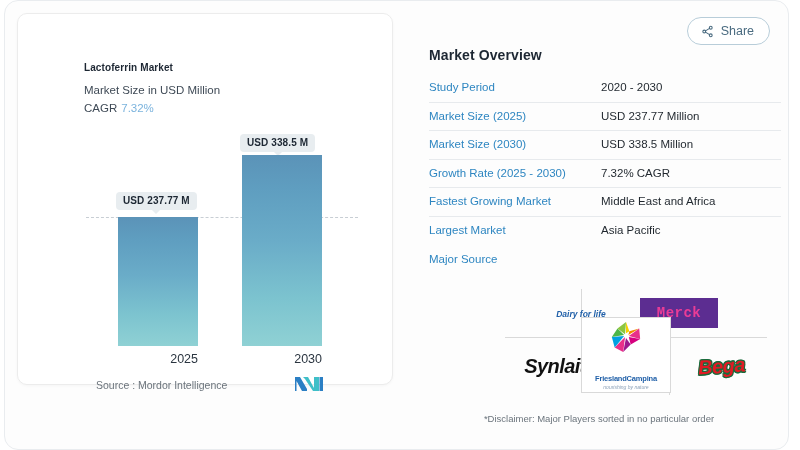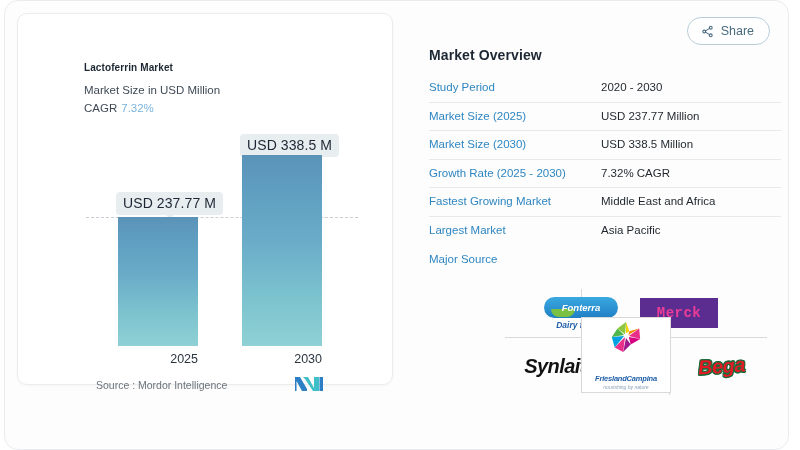--- a/index.html
+++ b/index.html
@@ -60,21 +60,21 @@
     position:absolute;font-size:12.5px;color:#2b3540;text-align:right;width:80px;top:338px;
   }
   .x2025{left:100px;}
   .x2030{left:224px;}
 
   .badge{
     position:absolute;
     background:#e8edf0;
     border-radius:4px;
     padding:3px 7px 4px 7px;
-    font-size:14px;font-weight:400;color:#1d2733;
+    font-size:10px;font-weight:700;color:#1d2733;
     white-space:nowrap;
     letter-spacing:.1px;
   }
   .badge:after{
     content:"";position:absolute;left:50%;margin-left:-4px;bottom:-4px;
     border-left:4px solid transparent;border-right:4px solid transparent;
     border-top:4px solid #e8edf0;
   }
   .badge2025{left:98px;top:178px;}
   .badge2030{left:222px;top:120px;}
@@ -164,21 +164,21 @@
   }
 
   
   .synlait{
     color:#111111;font-size:20px;font-weight:700;font-style:italic;letter-spacing:-.6px;
   }
 
   
   .fc-inner{text-align:center;}
   .fc-star{width:38px;height:34px;margin:0 auto;}
-  .fc-name{color:#1f5fa8;font-size:7.5px;font-weight:700;margin-top:16px;letter-spacing:-.2px;font-style:italic;}
+  .fc-name{color:#1f5fa8;font-size:7.5px;font-weight:700;margin-top:16px;letter-spacing:-.2px;}
   .fc-tag{color:#8aa0b8;font-size:5px;margin-top:1px;font-style:italic;}
 
   
   .bega{
     color:#e01b24;font-size:20px;font-weight:700;font-style:italic;
     letter-spacing:-.5px;
     text-shadow:
       -1px -1px 0 #1a6b3c, 1px -1px 0 #1a6b3c,
       -1px  1px 0 #1a6b3c, 1px  1px 0 #1a6b3c,
        0   -1.4px 0 #1a6b3c, 0 1.4px 0 #1a6b3c;
@@ -275,23 +275,20 @@
   </div>
 
   <div class="logo-grid">
 
     <div class="vline" style="left:76px;top:0px;height:48px;"></div>
     <div class="hline" style="left:0px;top:48px;width:262px;"></div>
     <div class="vline" style="left:164px;top:48px;height:58px;"></div>
 
     <div class="cell c-fonterra">
       <div style="text-align:center;">
-        <div class="fonterra-pill">
-          <span>Fonterra</span>
-        </div>
         <div class="fonterra-tag">Dairy for life</div>
       </div>
     </div>
 
     <div class="cell c-merck">
       <div class="merck-box">
         <span>Merck</span>
       </div>
     </div>
 
@@ -318,14 +315,15 @@
         <div class="fc-name">FrieslandCampina</div>
         <div class="fc-tag">nourishing by nature</div>
       </div>
     </div>
 
     <div class="cell c-bega">
       <span class="bega">Bega</span>
     </div>
   </div>
 
+  <div class="disclaimer">*Disclaimer: Major Players sorted in no particular order</div>
 
 </div>
 
 </body></html>

